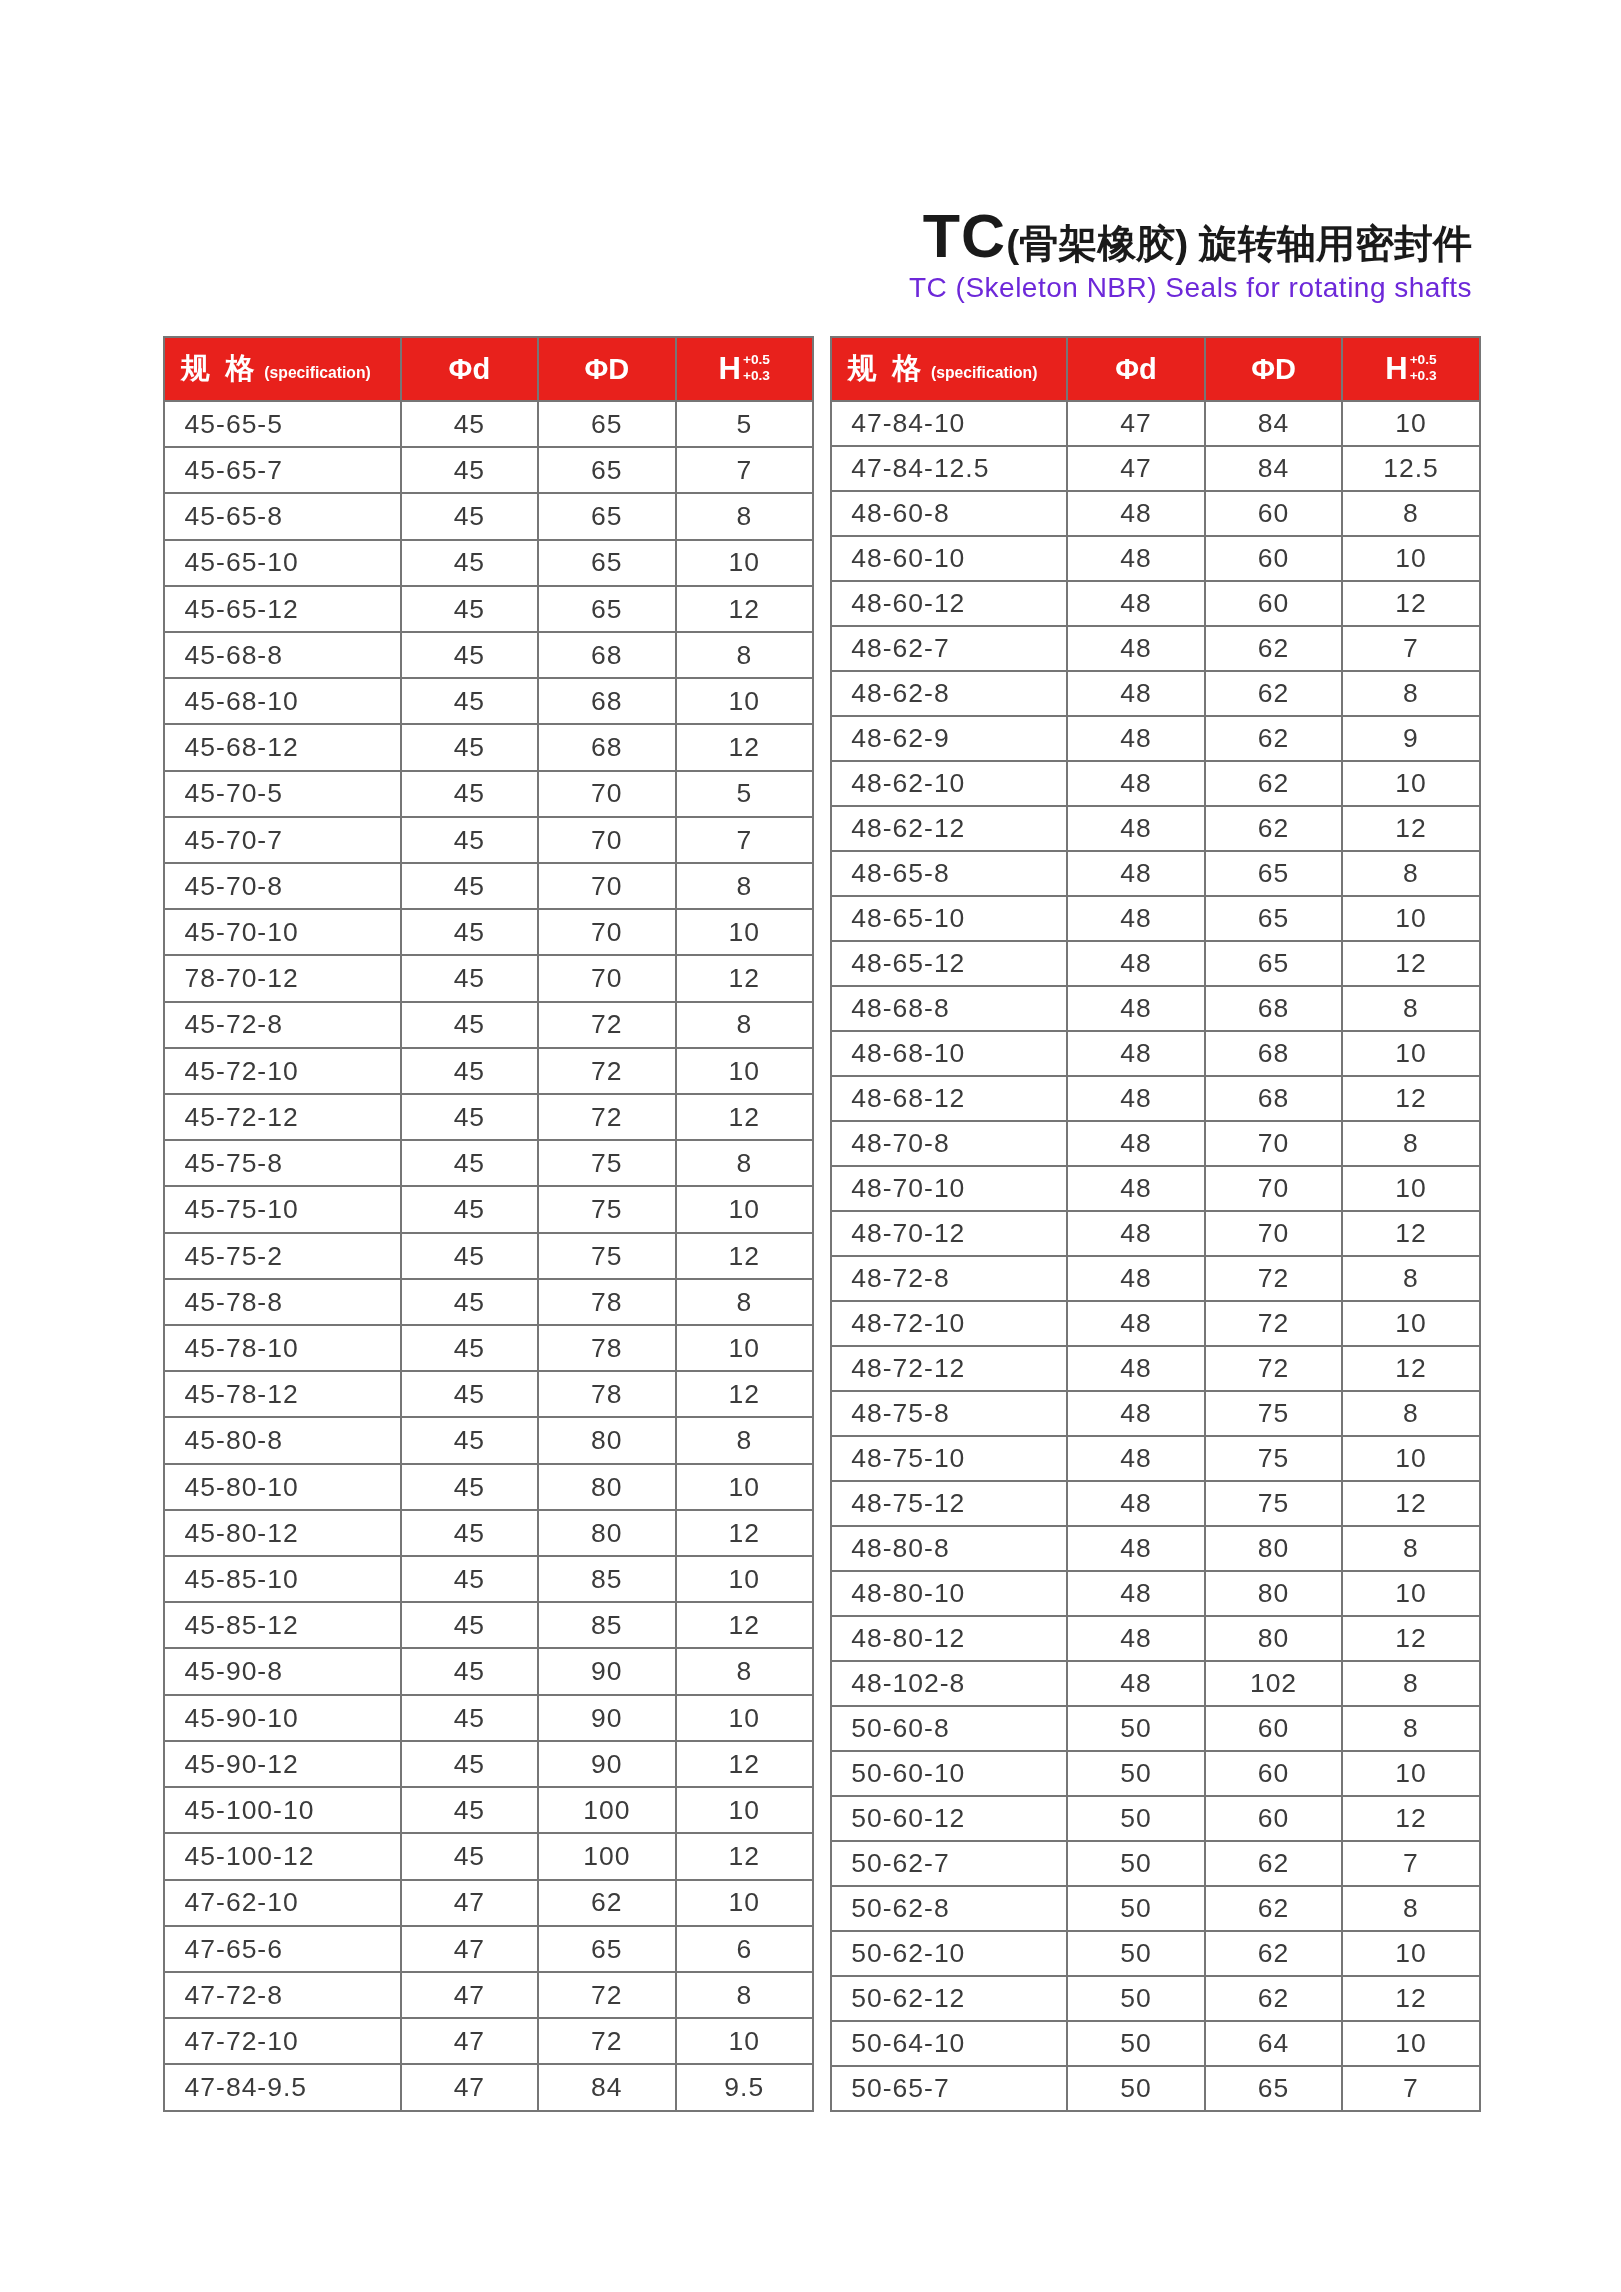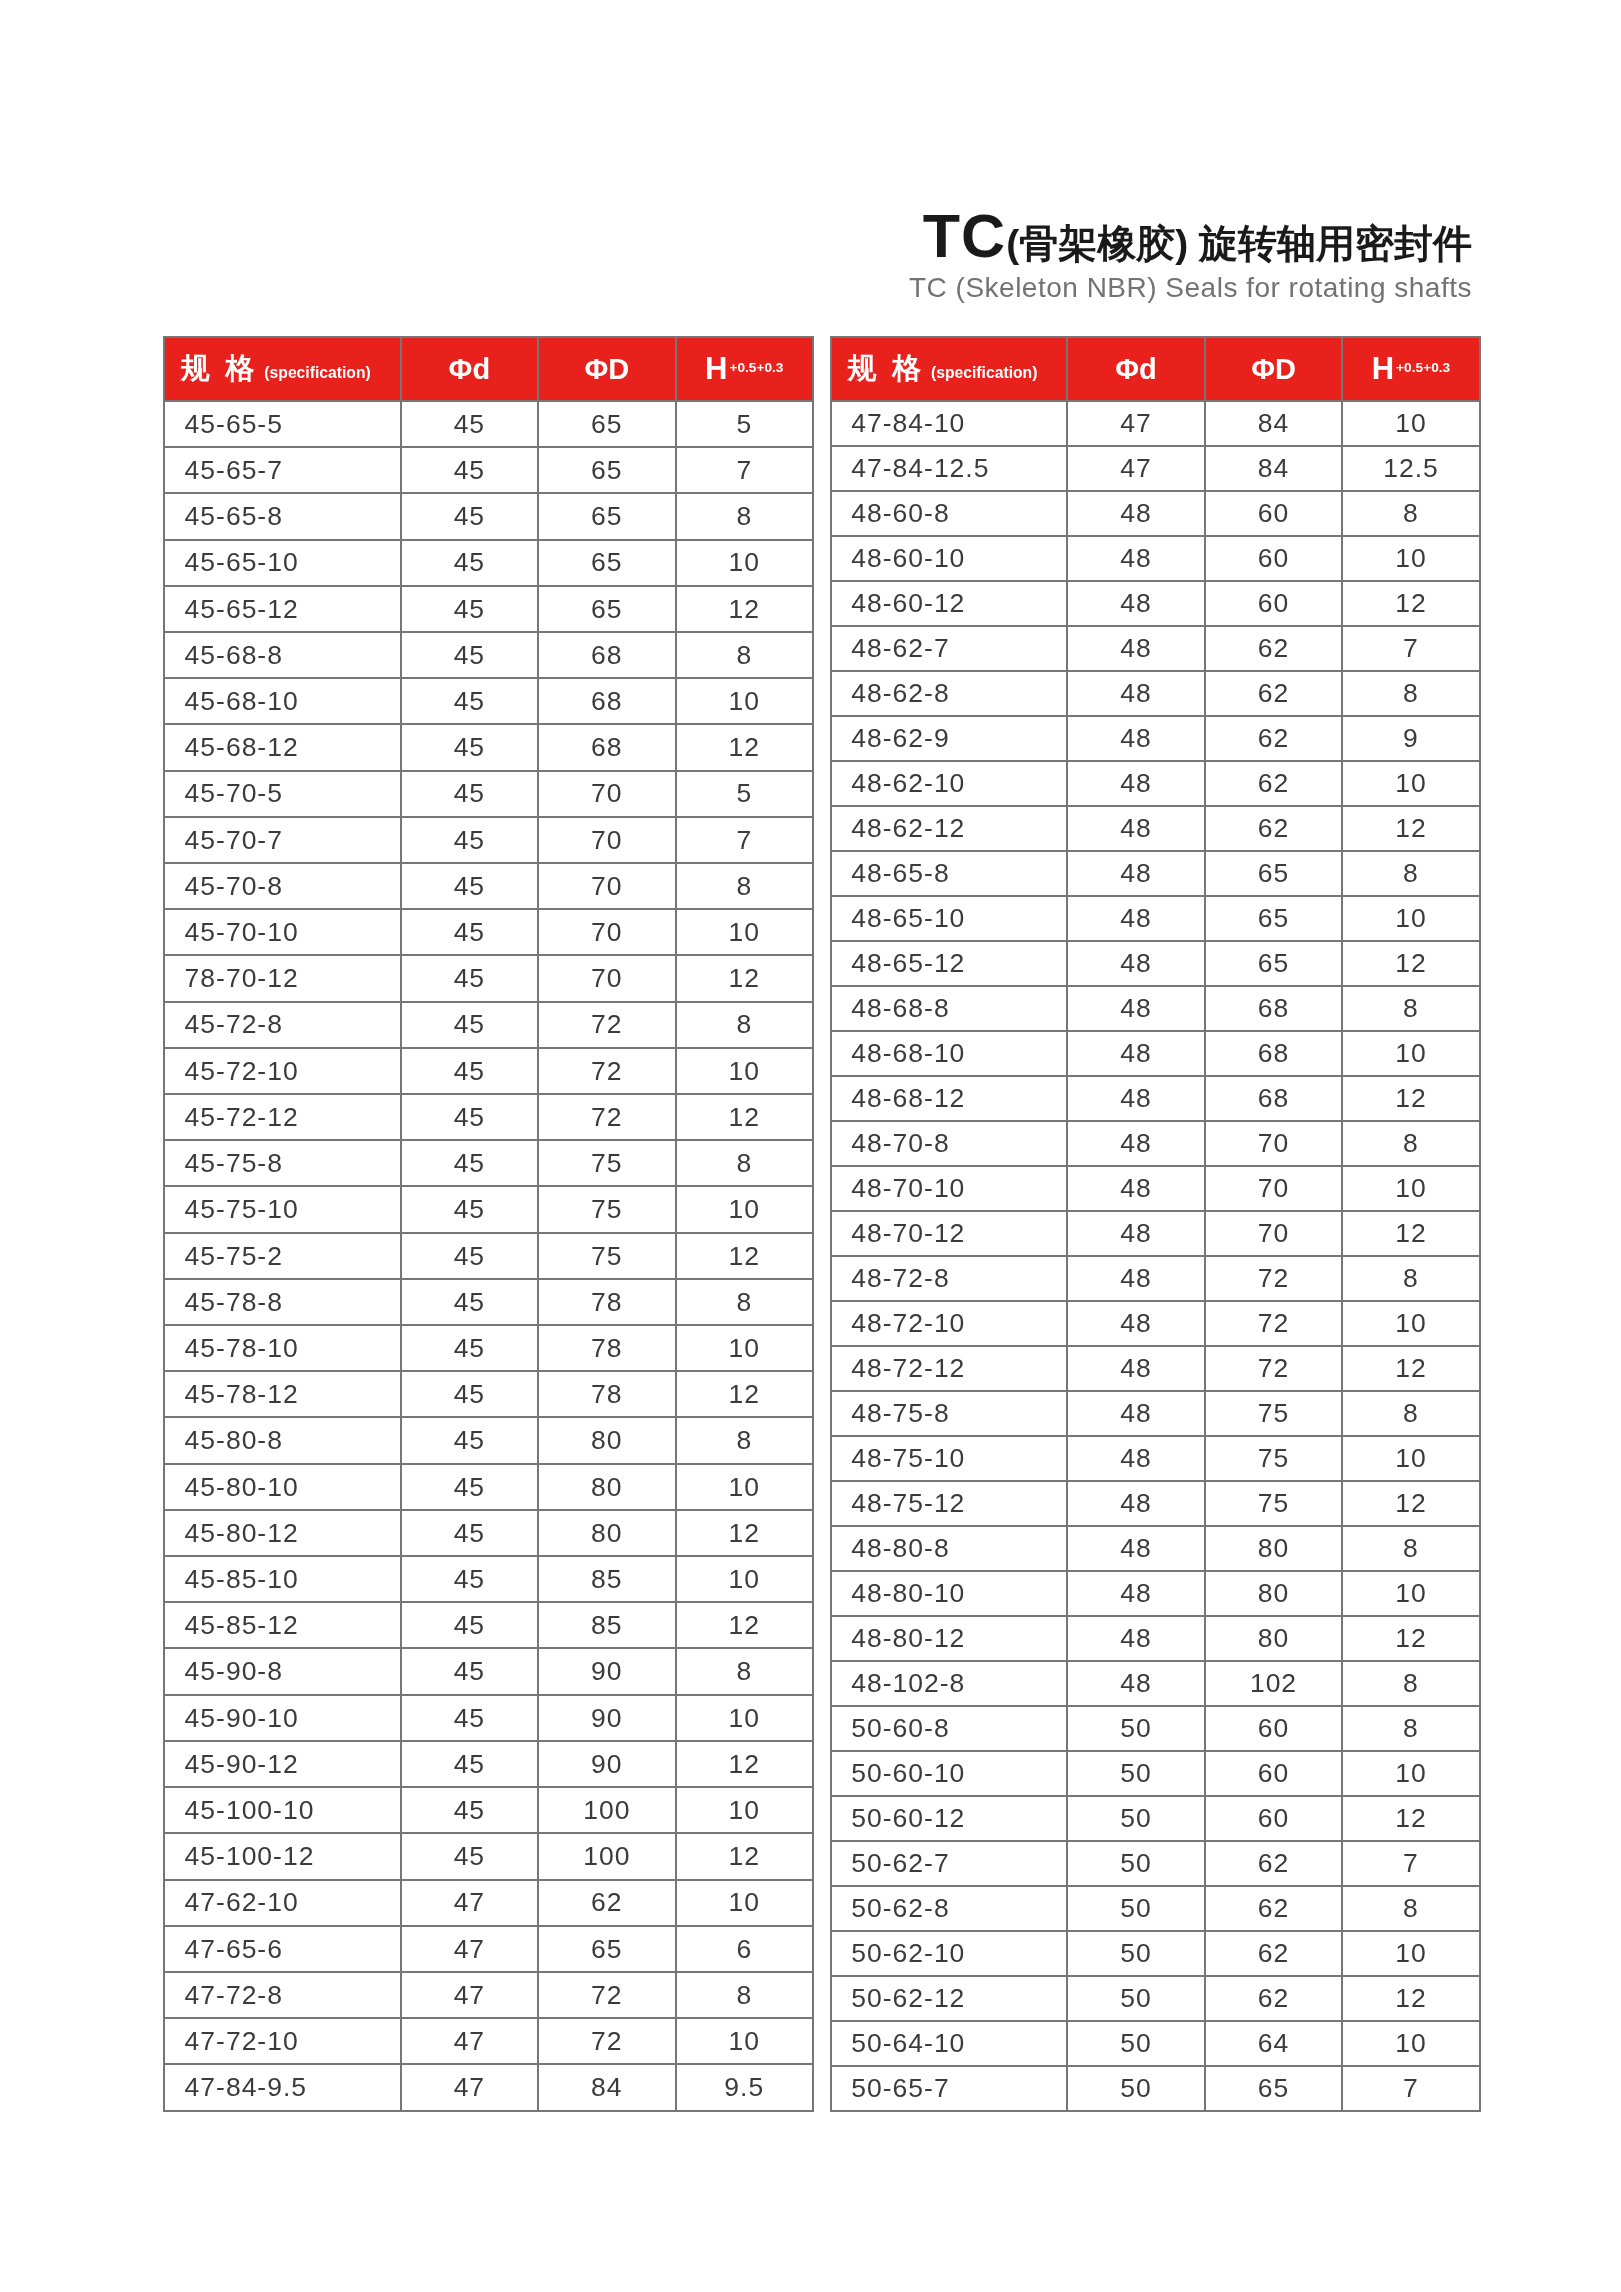--- a/index.html
+++ b/index.html
@@ -23,21 +23,21 @@
   .title-tc {
     font-size:61px; font-weight:800; letter-spacing:1px;
     color:#1a1a1a;
   }
   .title-cjk {
     font-size:39px; font-weight:800;
     color:#1a1a1a;
   }
   .title-en {
     font-size:28px; font-weight:400;
-    color:#737373;
+    color:#6d28d9;
     margin-top:4.9px;
     letter-spacing:0.5px;
     white-space:nowrap;
   }
 
   
   .tables {
     position:absolute;
     left:155px; top:336px;
     display:flex; gap:15.7px;padding-left:8px;
@@ -60,21 +60,21 @@
     height:60px;
     vertical-align:middle;
   }
   th.col-spec { text-align:left; padding-left:15.7px; white-space:nowrap; }
   .spec-cn { font-size:29px; font-weight:700; letter-spacing:3.9px; }
   .spec-en { font-size:15.7px; font-weight:600; margin-left:5.9px; letter-spacing:0; }
   th.col-num { text-align:center; font-size:29px; font-weight:700; }
   .h-wrap { display:inline-flex; align-items:center; justify-content:center; }
   .h-main { font-size:31px; font-weight:700; line-height:1; }
   .h-tol {
-    display:inline-flex; flex-direction:row;
+    display:inline-flex; flex-direction:column;
     font-size:13.7px; font-weight:700; line-height:1.15;
     text-align:left; margin-left:2px;
   }
   .h-tol span { display:block; }
 
   tbody td {
     height:41px;
     font-size:26.5px;
     line-height:1;
     color:#3b3b3b;

